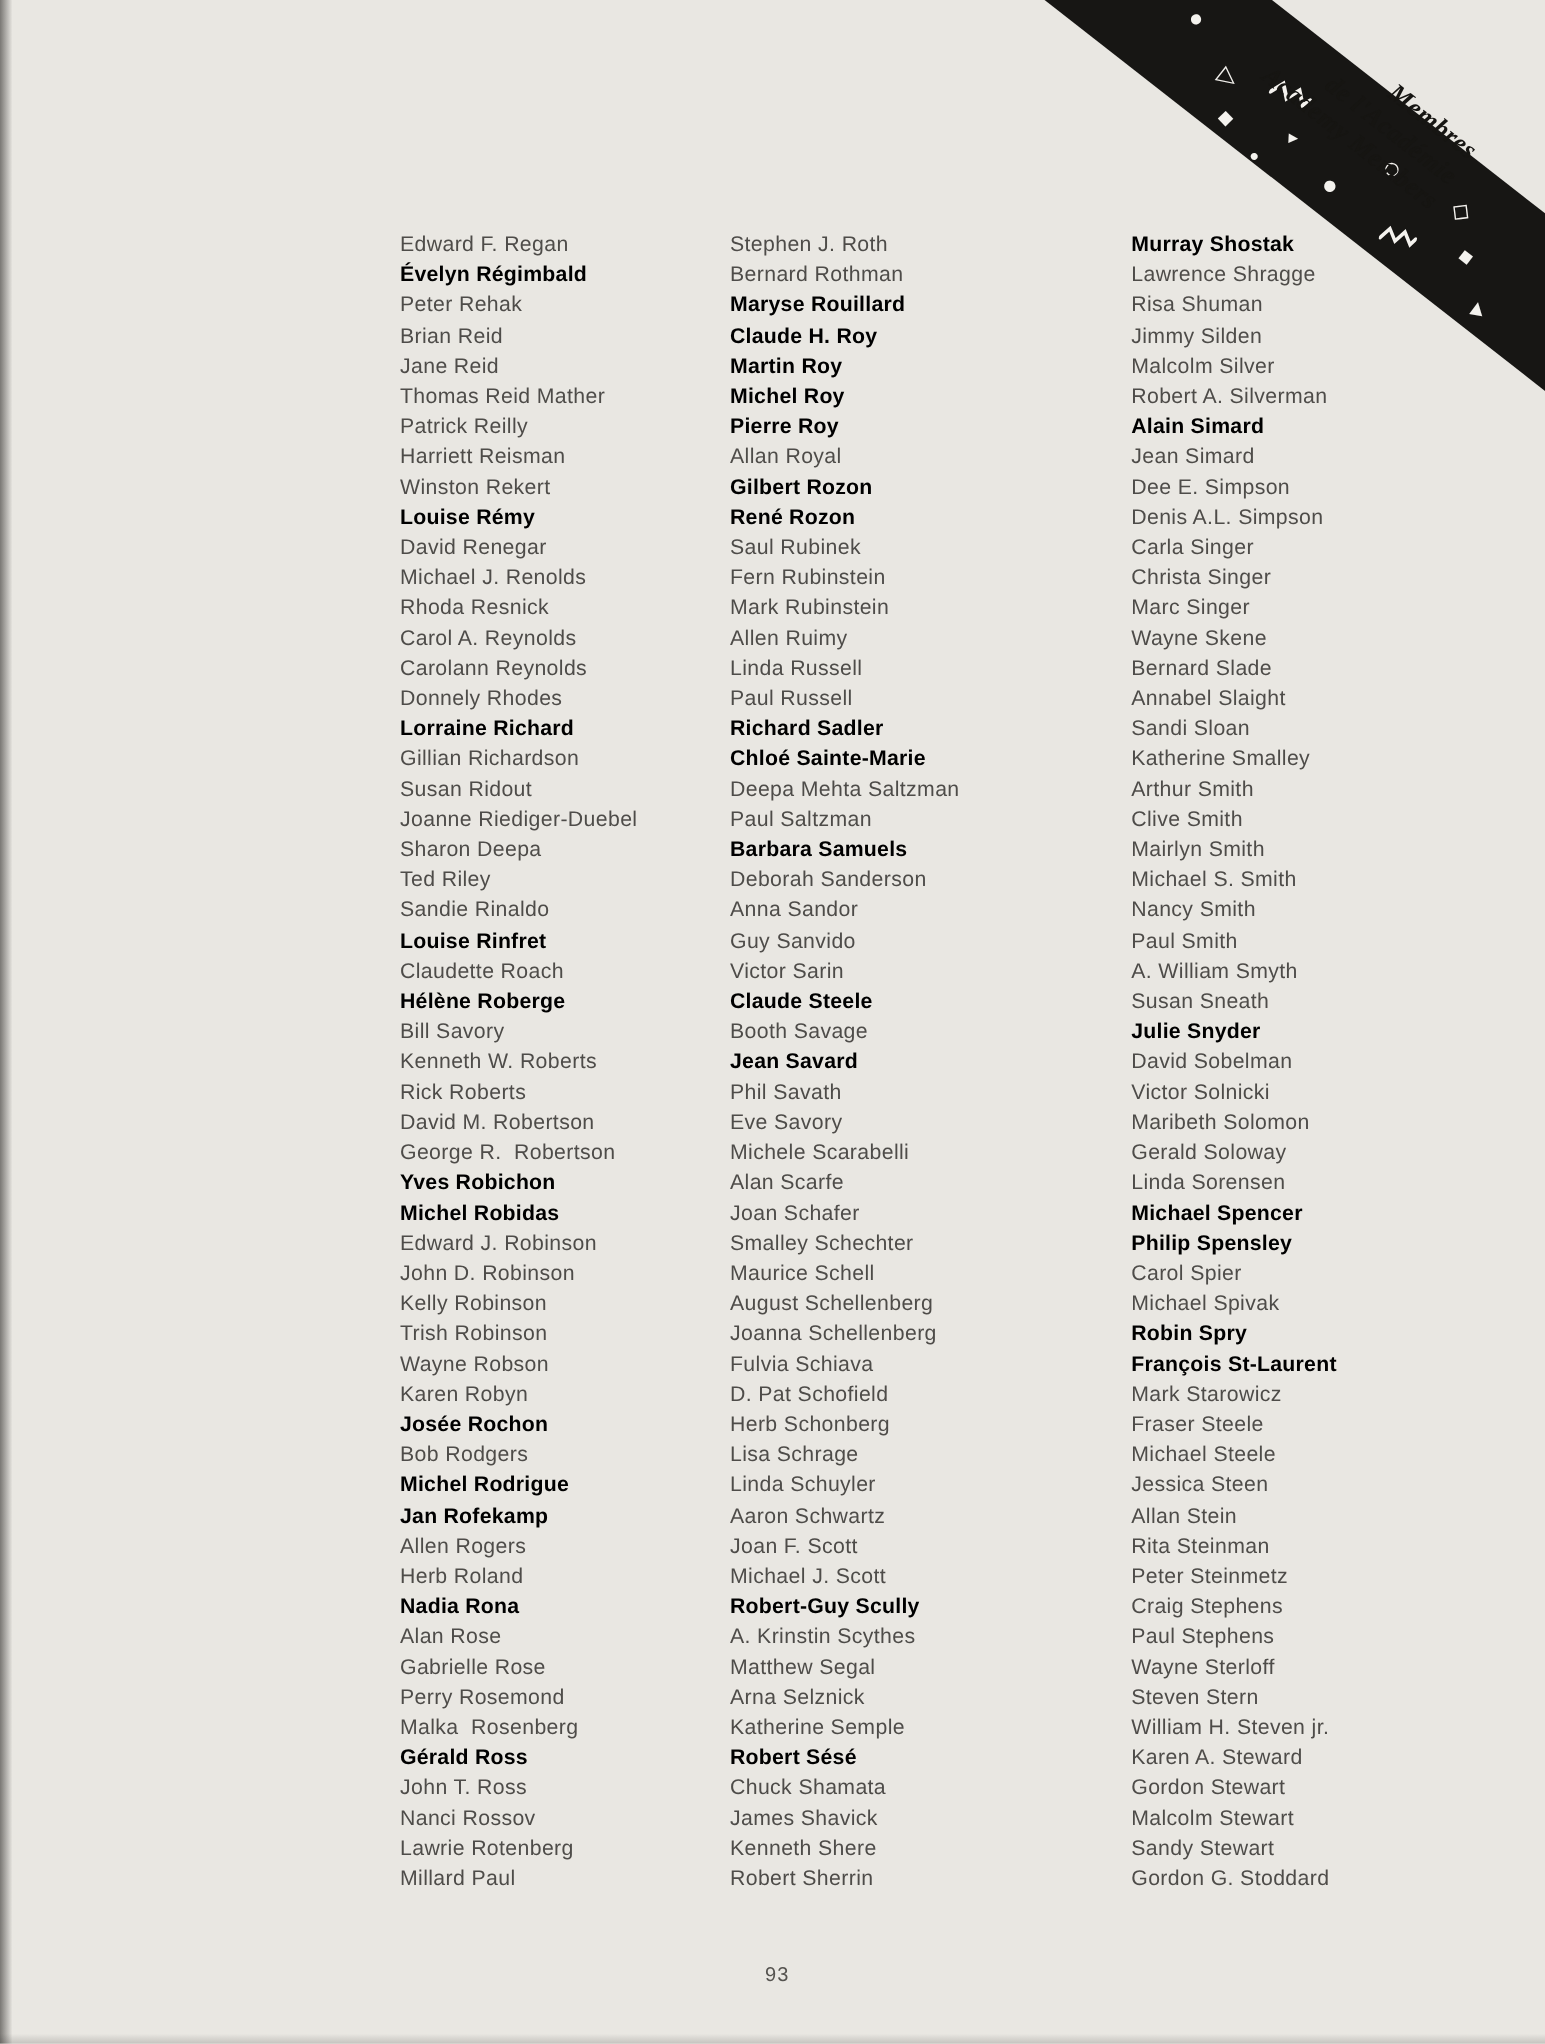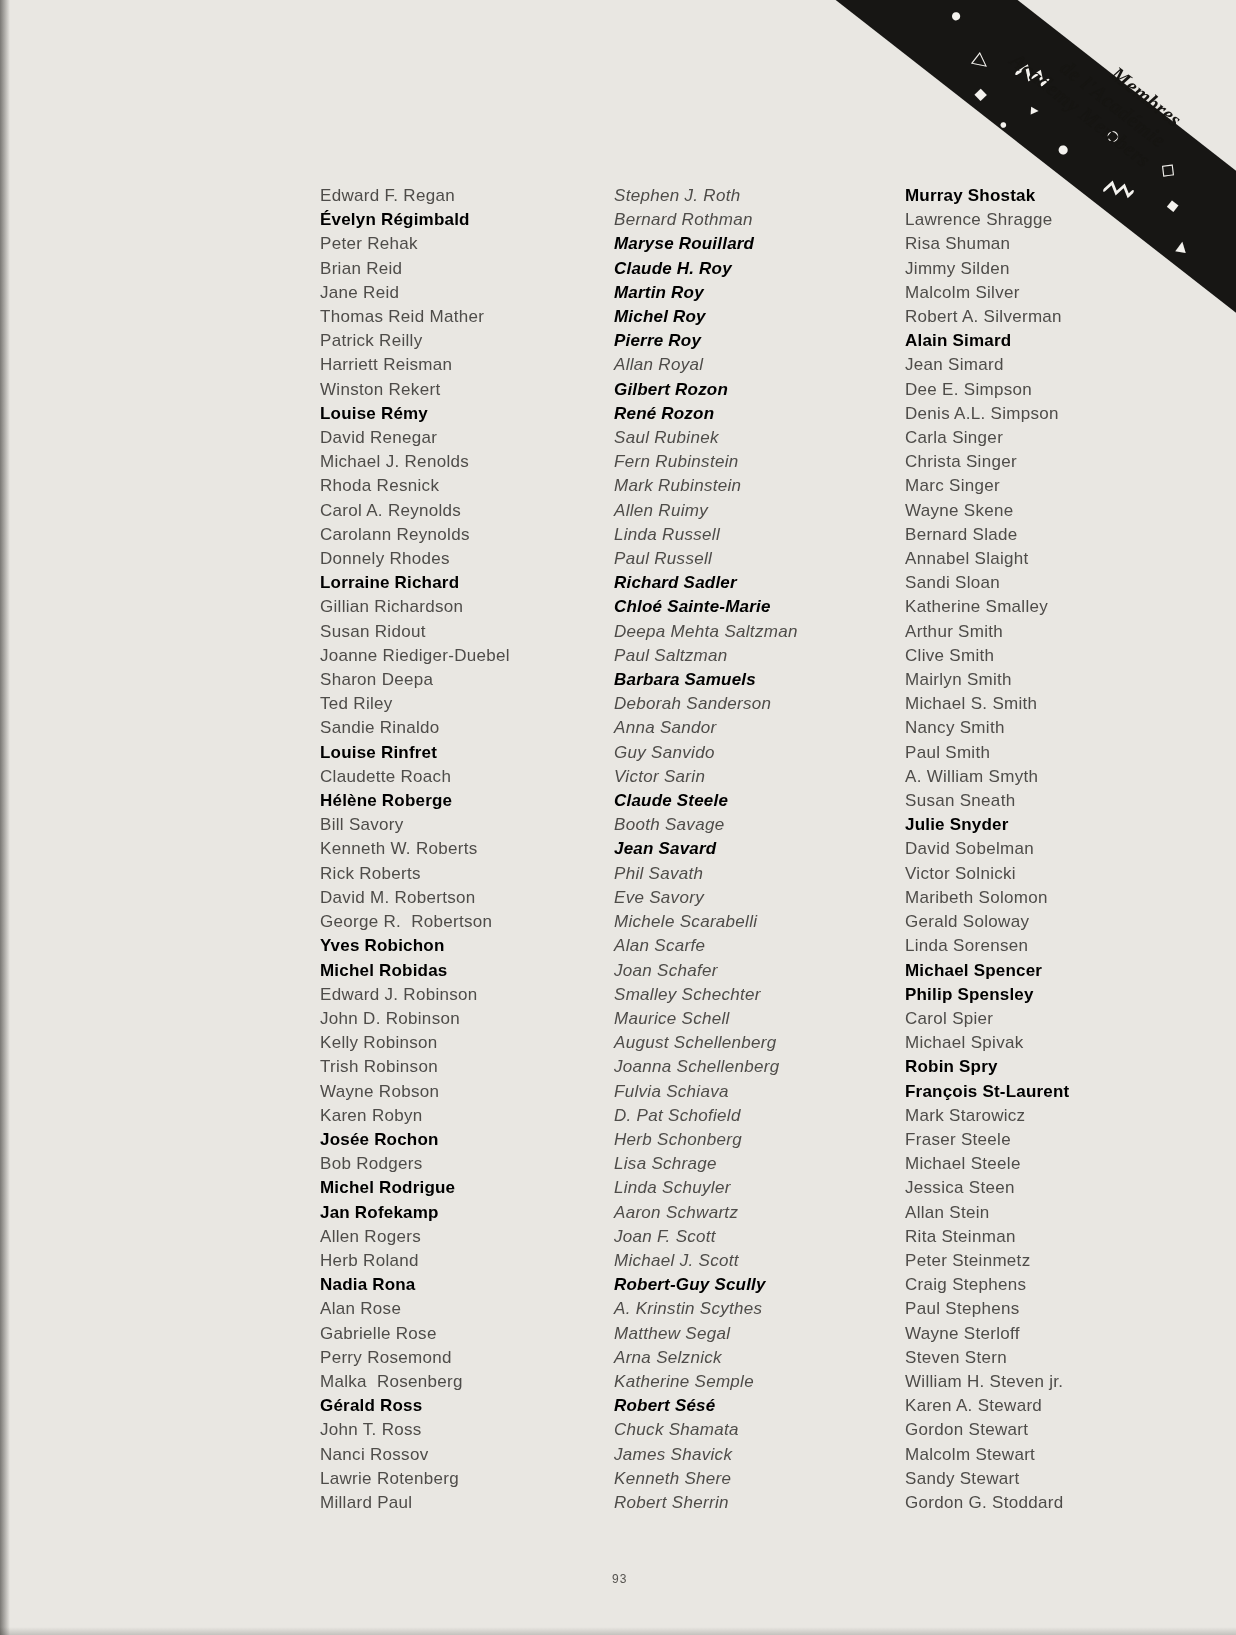--- a/index.html
+++ b/index.html
@@ -37,32 +37,32 @@
     font-family:"Liberation Serif", serif;
     font-weight:bold;font-style:italic;
     font-size:21px;line-height:1.22;letter-spacing:0.4px;
     color:#161512;
   }
   
   .col{
     position:absolute;top:184px;width:285px;
   }
   .col-1{left:320px;}
-  .col-2{left:614px;font-style:italic;}
+  .col-2{left:584px;}
   .col-3{left:905px;}
   .name{
     font-size:17px;line-height:24.2px;letter-spacing:0.3px;
     color:#4e4c49;white-space:pre;
   }
   .name.bold{
     font-weight:700;color:#000000;letter-spacing:0.2px;
   }
   .page-number{
     position:absolute;left:612px;top:1572px;
-    font-size:12px;color:#55534f;letter-spacing:1px;
+    font-size:16px;color:#55534f;letter-spacing:1px;
   }
 </style>
 </head>
 <body>
 
 <div>
 
   <div class="band">
     <span id="band-shapes"><span class="shape" style="left: 176px; top: 48px; transform: rotate(0deg); font-size: 20px; color: rgb(244, 242, 238);">▲</span><span class="shape" style="left: 232px; top: 40px; transform: rotate(0deg); font-size: 19px; color: rgb(244, 242, 238);">●</span><span class="shape" style="left: 280px; top: 62px; transform: rotate(90deg); font-size: 19px; color: rgb(244, 242, 238);">△</span><span class="shape" style="left: 318px; top: 40px; transform: rotate(-15deg);"><svg width="34" height="19" viewBox="0 0 34 18">
             <polyline points="1,14 8,4 15,14 22,4 29,14 33,8" fill="none" stroke="#f4f2ee" stroke-width="3.2" stroke-linecap="round"></polyline>

